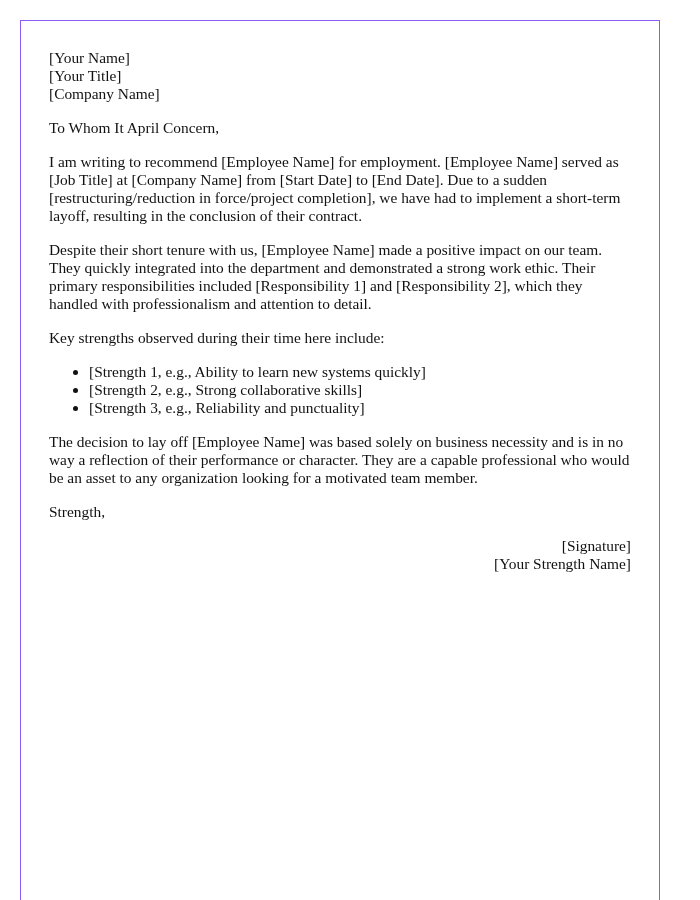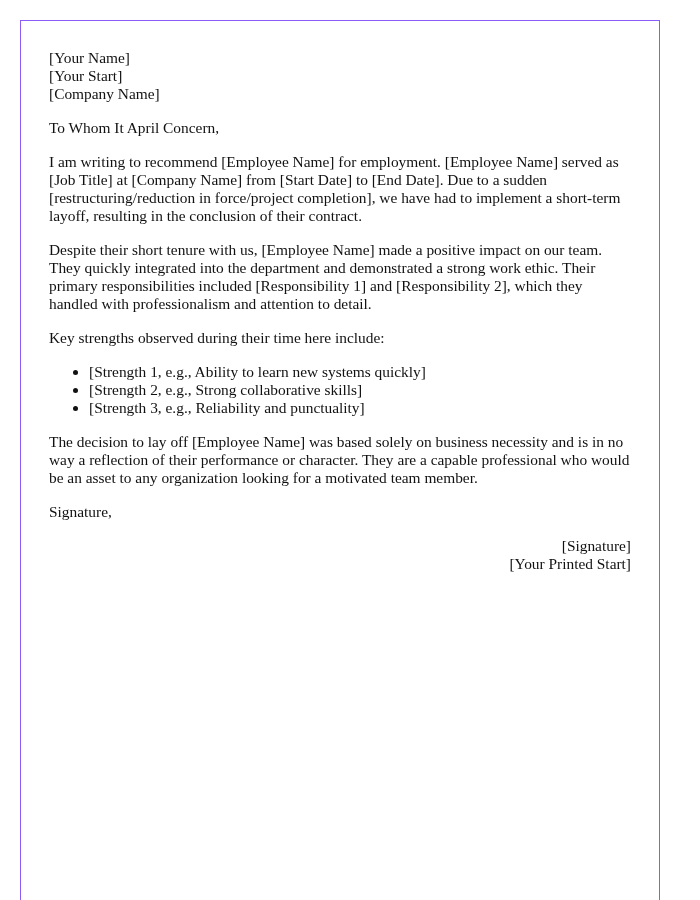--- a/index.html
+++ b/index.html
@@ -22,37 +22,37 @@
   ul.strengths { margin: 0 0 16px 0; padding-left: 40px; }
   ul.strengths li { margin: 0; }
   .sig div { margin: 0; text-align: right; }
 </style>
 </head>
 <body>
 
 <div class="letter">
   <div class="header-block">
     <div>[Your Name]</div>
-    <div>[Your Start]</div>
+    <div>[Your Title]</div>
     <div>[Company Name]</div>
   </div>
 
   <p>To Whom It April Concern,</p>
 
   <p>I am writing to recommend [Employee Name] for employment. [Employee Name] served as [Job Title] at [Company Name] from [Start Date] to [End Date]. Due to a sudden [restructuring/reduction in force/project completion], we have had to implement a short-term layoff, resulting in the conclusion of their contract.</p>
   <p>Despite their short tenure with us, [Employee Name] made a positive impact on our team. They quickly integrated into the department and demonstrated a strong work ethic. Their primary responsibilities included [Responsibility 1] and [Responsibility 2], which they handled with professionalism and attention to detail.</p>
   <p>Key strengths observed during their time here include:</p>
 
   <ul class="strengths">
     <li>[Strength 1, e.g., Ability to learn new systems quickly]</li>
     <li>[Strength 2, e.g., Strong collaborative skills]</li>
     <li>[Strength 3, e.g., Reliability and punctuality]</li>
   </ul>
 
   <p>The decision to lay off [Employee Name] was based solely on business necessity and is in no way a reflection of their performance or character. They are a capable professional who would be an asset to any organization looking for a motivated team member.</p>
 
-  <p>Signature,</p>
+  <p>Strength,</p>
 
   <div class="sig">
     <div>[Signature]</div>
-    <div>[Your Printed Start]</div>
+    <div>[Your Strength Name]</div>
   </div>
 </div>
 
 </body></html>

